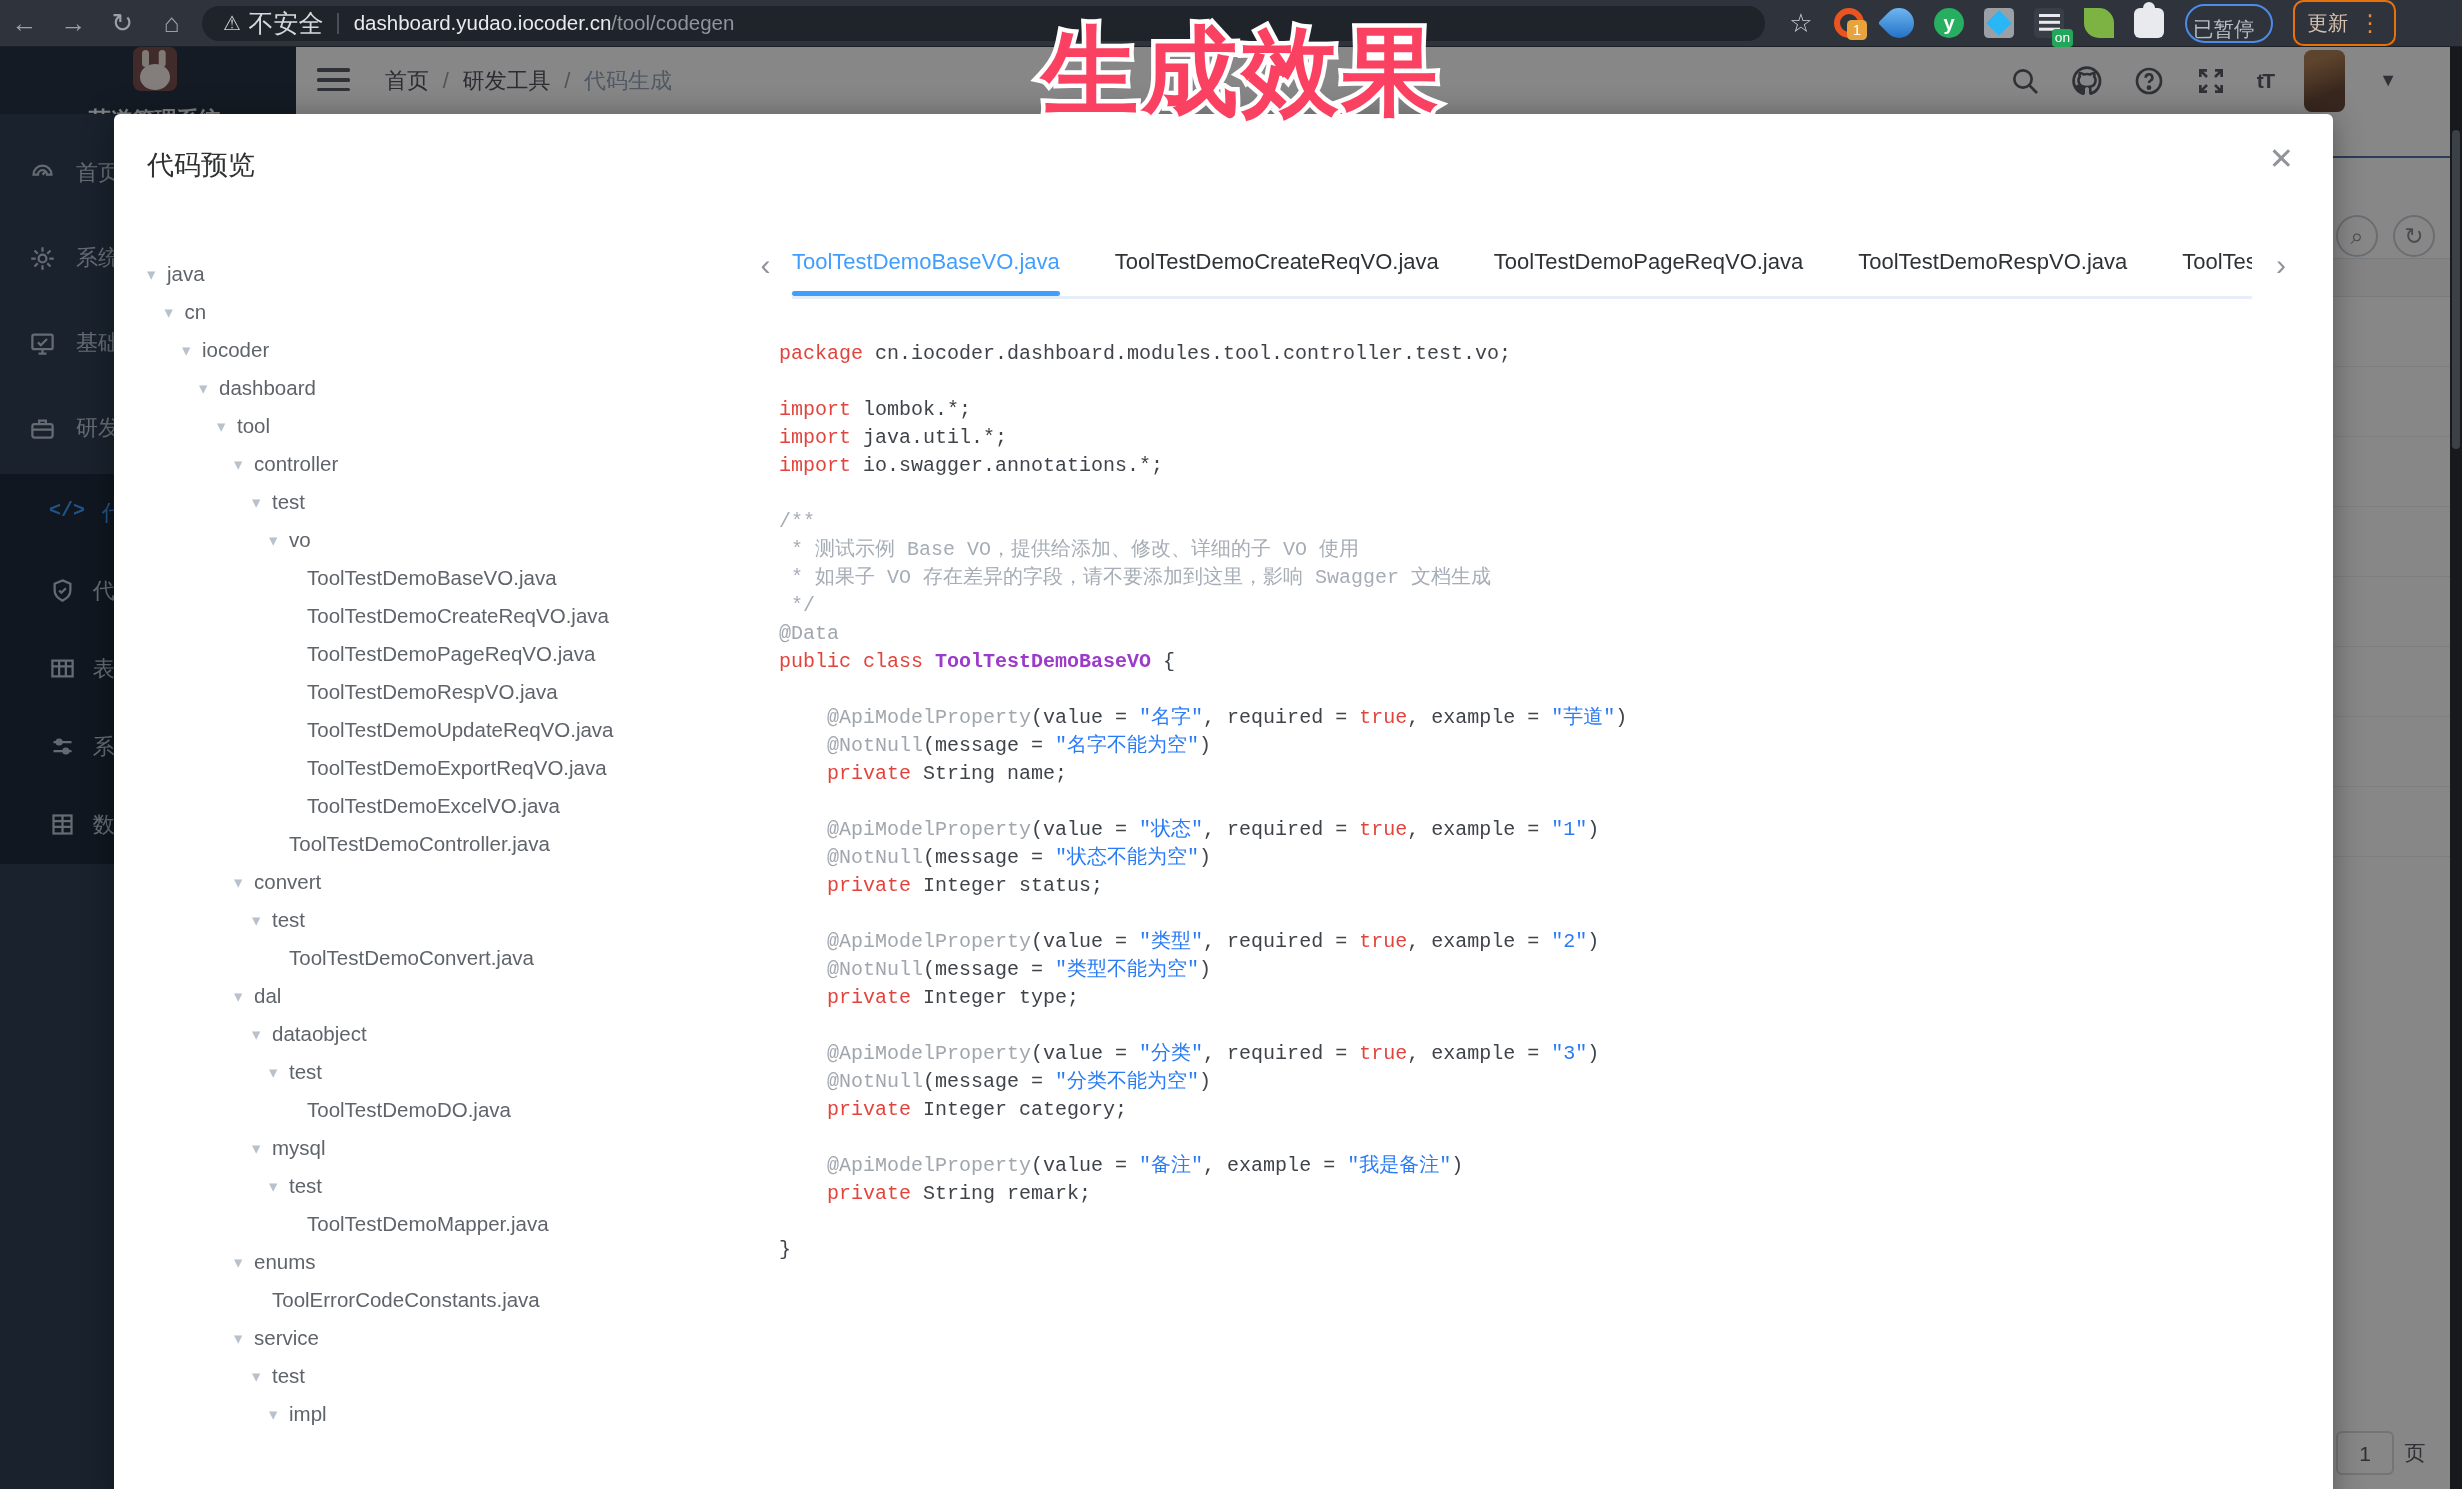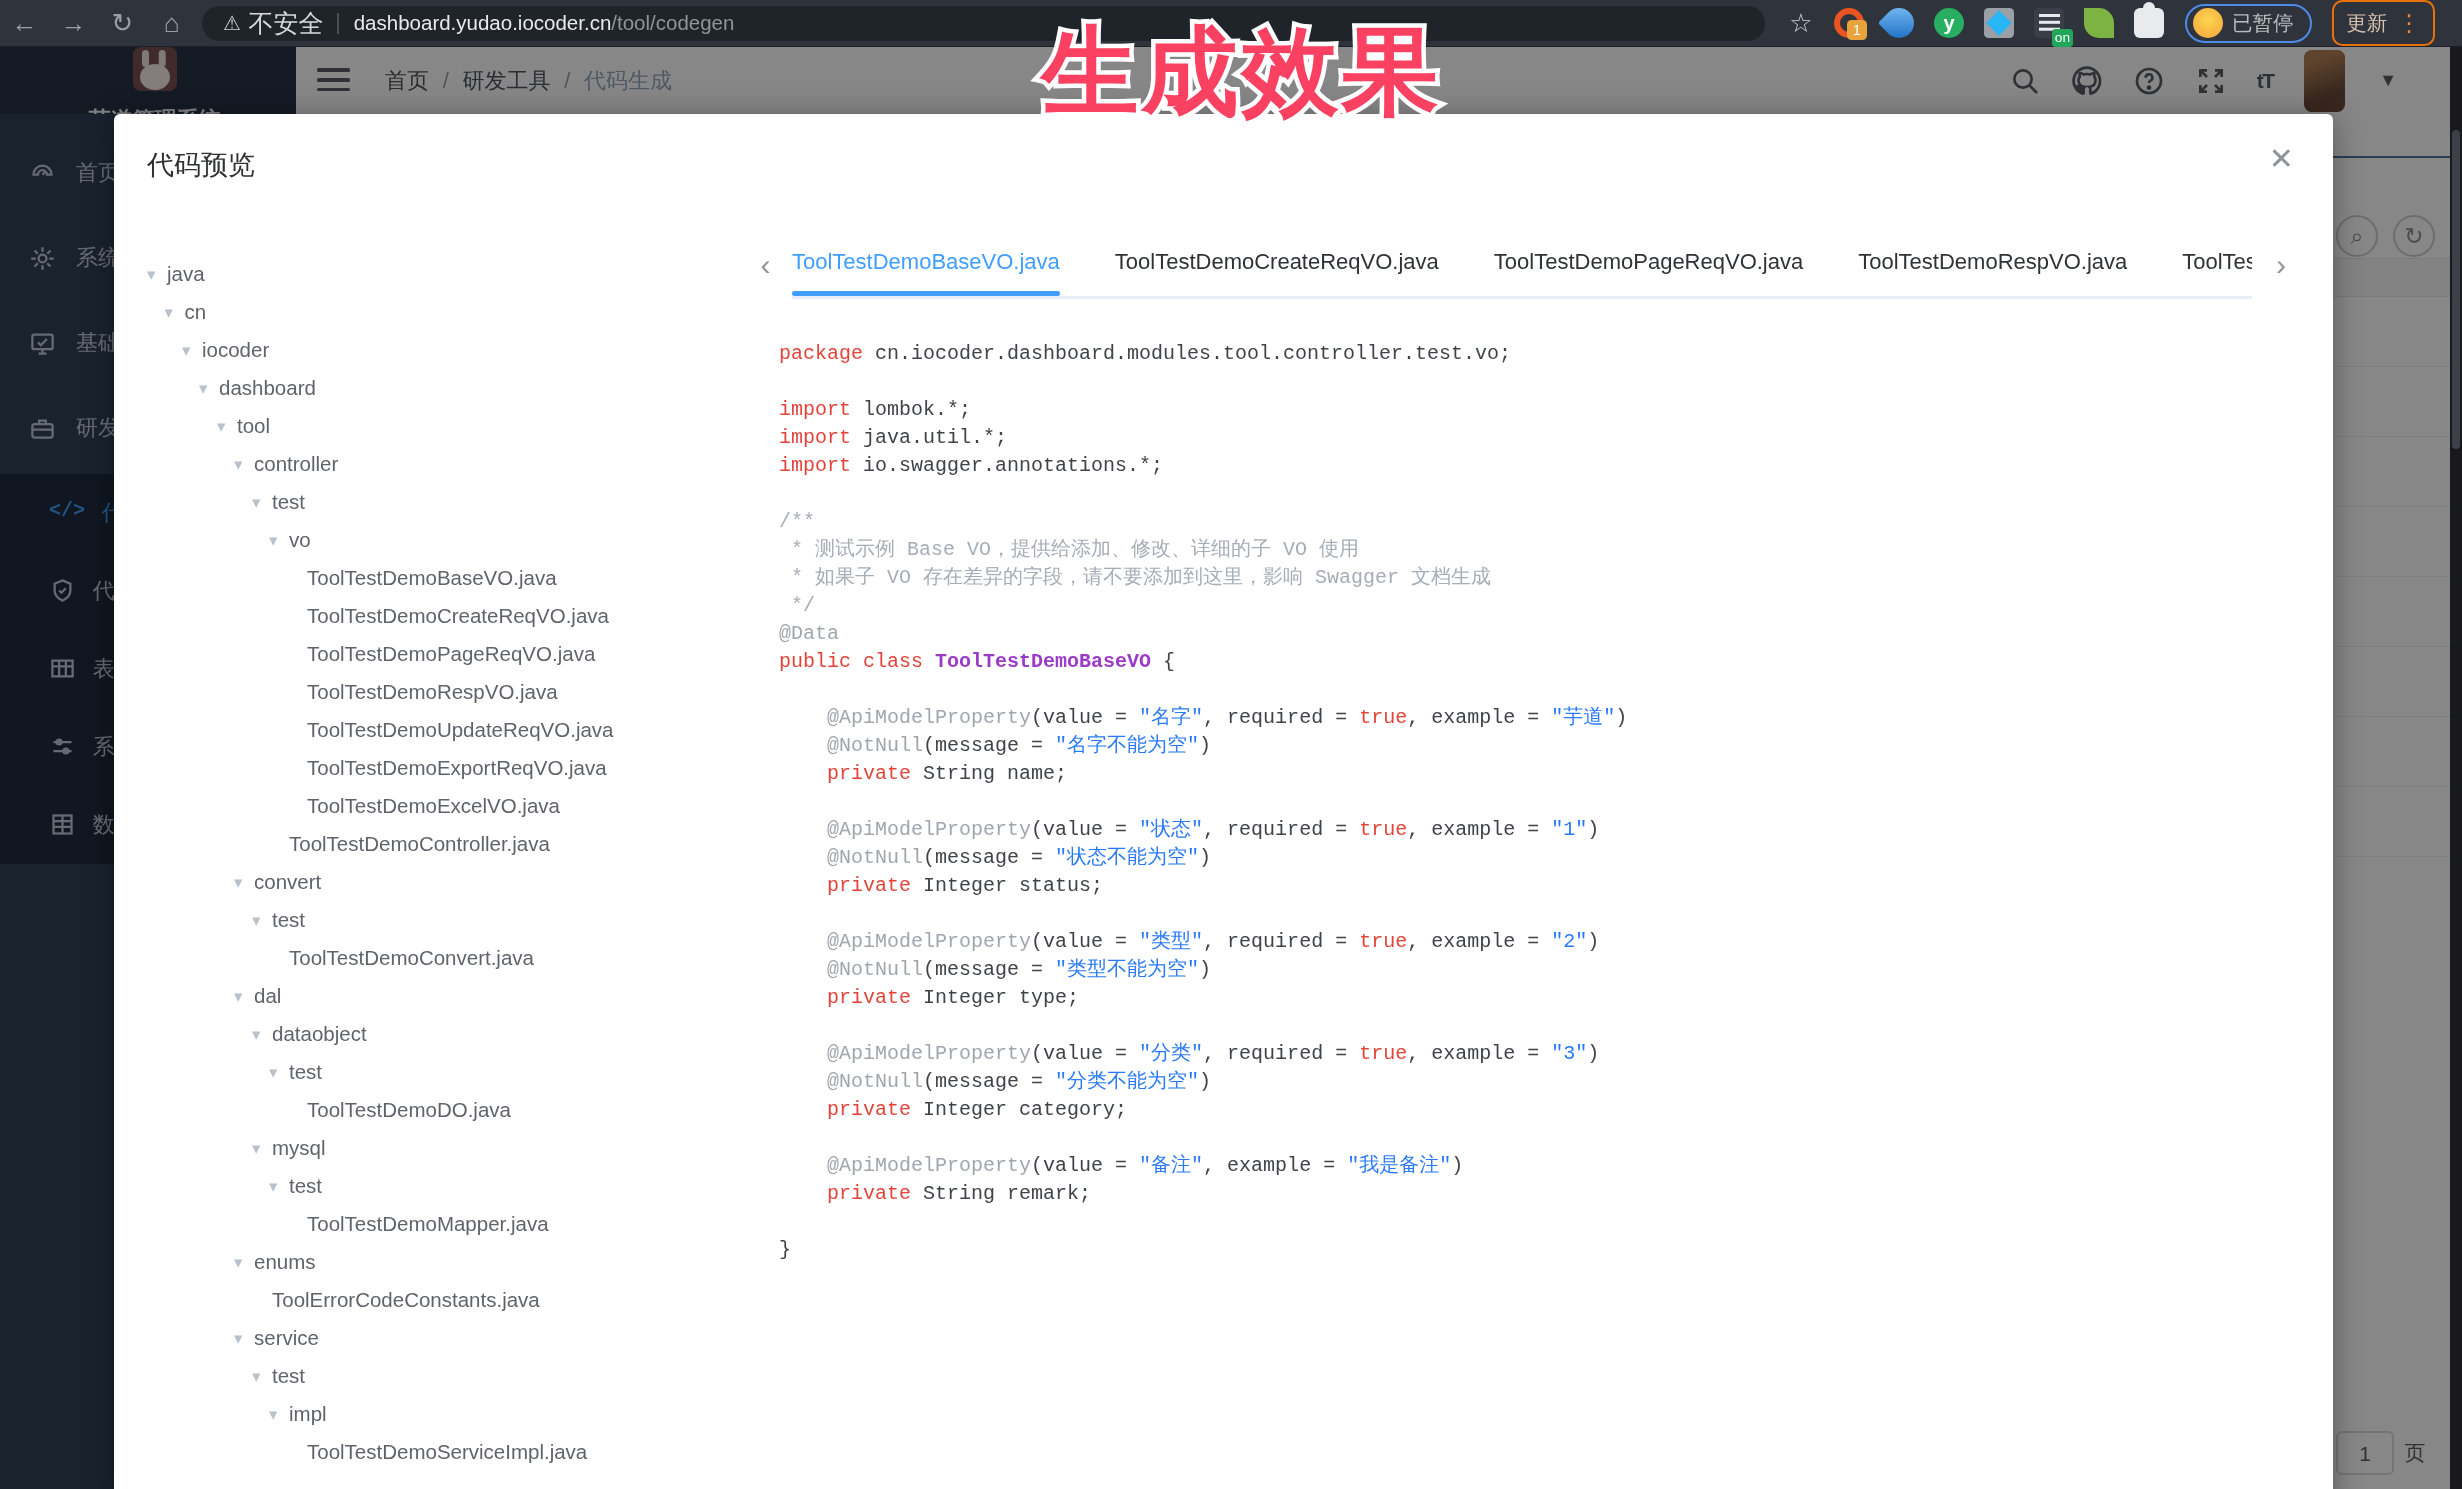--- a/index.html
+++ b/index.html
@@ -36,21 +36,21 @@
   .ext-list{background:#3a3f47;border-radius:4.6px;}
   .ext-list::before{content:"";position:absolute;left:4.6px;top:6px;width:21px;height:3px;background:#e8eaed;
     box-shadow:0 6.8px 0 #e8eaed,0 13.7px 0 #e8eaed;}
   .ext-list .badge{position:absolute;right:-9px;bottom:-9px;background:#21a65a;color:#fff;
     font-size:13.7px;line-height:18px;padding:0 3px;border-radius:3.8px;}
   .ext-leaf{background:#7cb342;border-radius:0 50% 0 50%;}
   .ext-puzzle{background:#e8eaed;border-radius:6px;}
   .ext-puzzle::before{content:"";position:absolute;left:9px;top:-6px;width:12px;height:12px;
     background:#e8eaed;border-radius:50%;}
   .paused-chip{display:flex;align-items:center;gap:9px;margin-left:21px;height:39px;padding:0 16.7px 0 6px;
-    border:2.3px solid #4d8be8;border-radius:20px;color:#b9bdc3;font-size:20.5px;}
+    border:2.3px solid #4d8be8;border-radius:20px;color:#b9bdc3;font-size:20.5px;flex-direction:column;}
   .emoji-face{width:30px;height:30px;border-radius:50%;background:radial-gradient(circle at 50% 40%,#ffd54f,#f2a33c);}
   .update-btn{display:flex;align-items:center;gap:10.6px;margin-left:20px;height:46px;padding:0 12px;
     border:2.3px solid #e8710a;border-radius:10.6px;color:#d7c0ad;font-size:20.5px;}
   .more-ico{color:#e98a3c;font-size:23px;}
 
   
   .app-header{position:absolute;left:0;top:47px;width:2462px;height:67px;background:#fff;z-index:5;}
   .logo-bar{position:absolute;left:0;top:0;width:296px;height:67px;background:#263445;display:flex;
     align-items:center;padding-left:13.7px;gap:13.7px;flex-direction:column;}
   .logo-img{width:44px;height:44px;border-radius:7.6px;background:#7a5050;position:relative;overflow:hidden;flex:none;}
@@ -434,24 +434,20 @@
           <span>service</span>
         </div>
         <div class="tree-row" style="padding-left:105px">
        <span class="caret">▾</span>
           <span>test</span>
         </div>
         <div class="tree-row" style="padding-left:122px">
        <span class="caret">▾</span>
           <span>impl</span>
         </div>
-        <div class="tree-row" style="padding-left:140px">
-       <span class="caret"></span>
-          <span>ToolTestDemoServiceImpl.java</span>
-        </div>
       </div>
     <div class="code-col">
       <div class="tab-row">
         <span class="chev chev-left">‹</span>
         <div class="tab-strip" id="tabs">
             <div class="tab active">ToolTestDemoBaseVO.java</div>
             <div class="tab">ToolTestDemoCreateReqVO.java</div>
             <div class="tab">ToolTestDemoPageReqVO.java</div>
             <div class="tab">ToolTestDemoRespVO.java</div>
             <div class="tab">ToolTestDemoUpdateReqVO.java</div>

